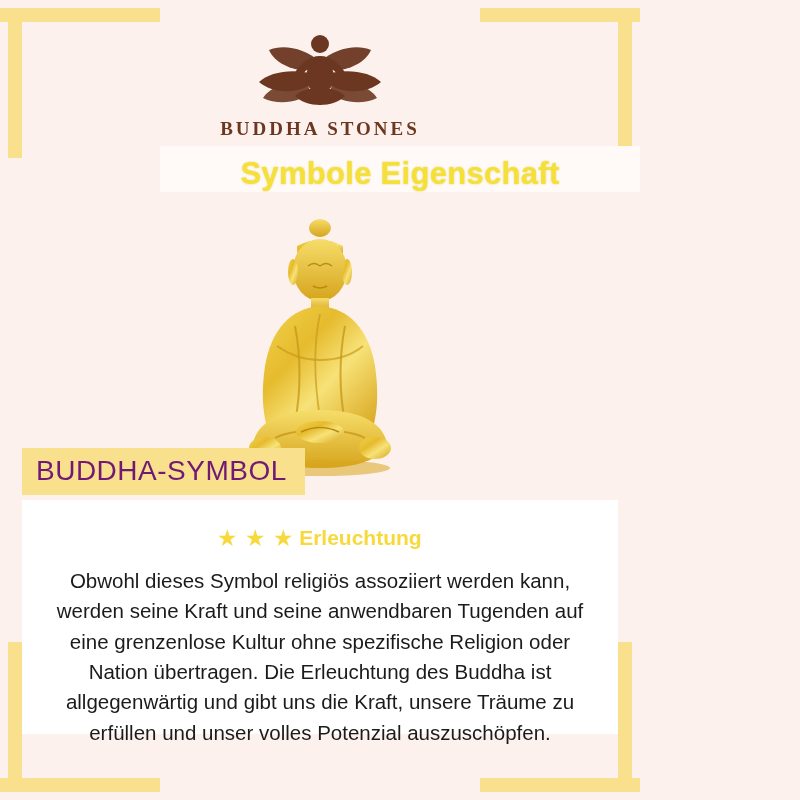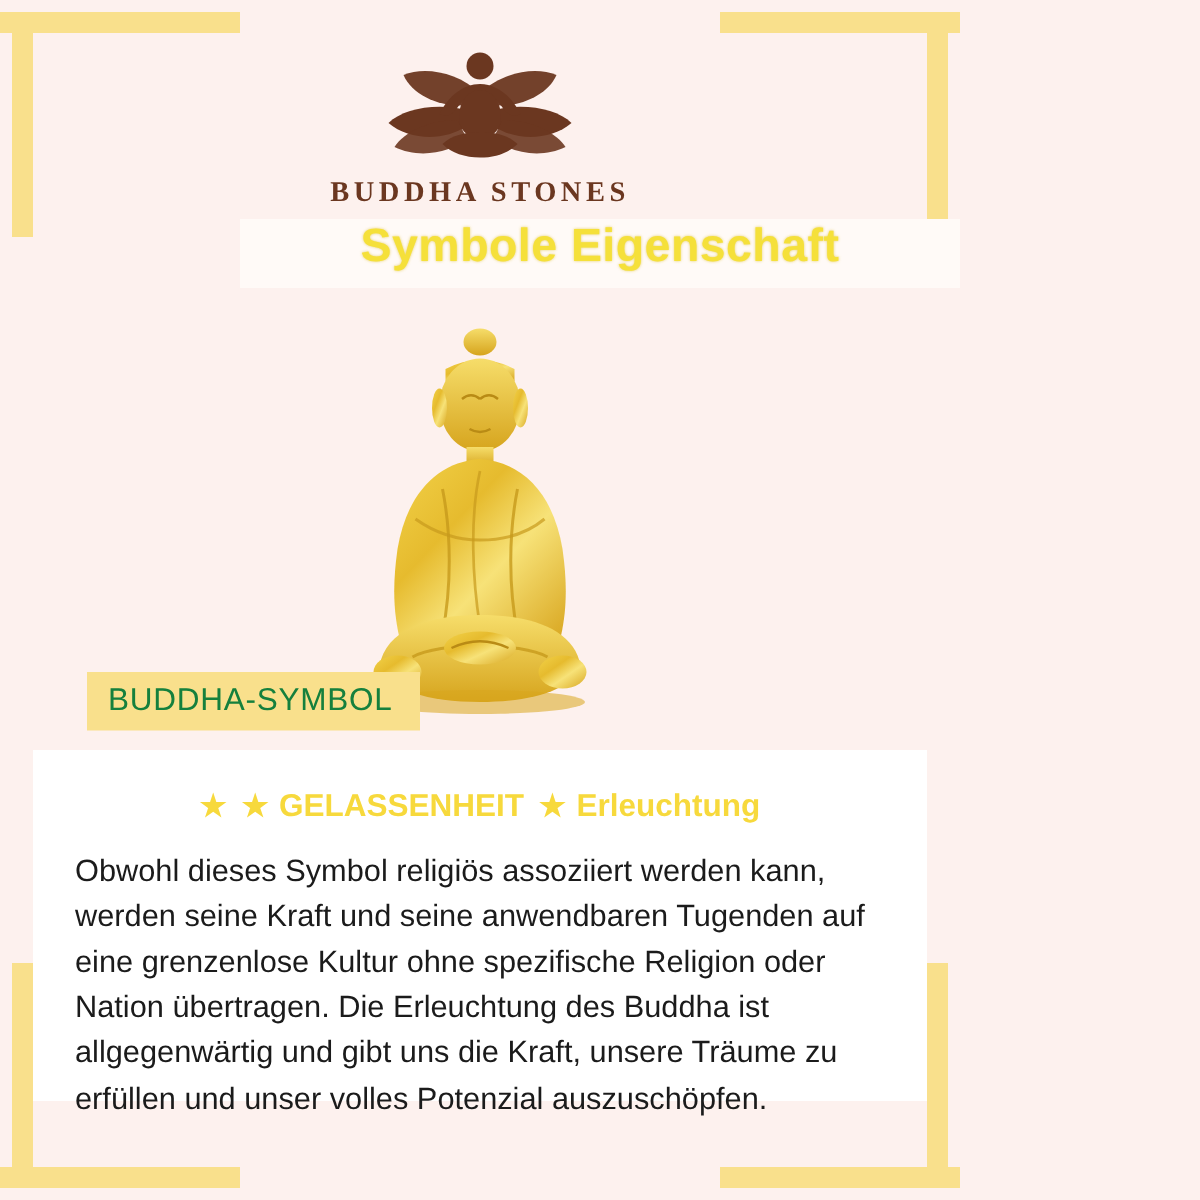--- a/index.html
+++ b/index.html
@@ -62,21 +62,21 @@
 
   
   .title-band {
     position: absolute;
     left: 160px;
     top: 146px;
     width: 480px;
     height: 46px;
     background: #fffaf7;
     display: flex;
-    align-items: flex-start;
+    align-items: flex-end;
     justify-content: center;
   }
   .title-text {
     font-size: 31px;
     font-weight: 700;
     color: #f5e03a;
     text-shadow: 0 0 2px rgba(220,190,40,0.7);
     letter-spacing: 0.3px;
   }
 
@@ -92,24 +92,23 @@
   }
   .buddha-svg { width: 230px; height: 300px; display: block; }
 
   
   .label-ribbon {
     position: absolute;
     left: 22px;
     top: 448px;
     background: #f9e08c;
     padding: 7px 18px 8px 14px;
-    color: #15803d;
-    font-size: 21px;
+    color: #701a75;
+    font-size: 28px;
     letter-spacing: 0.5px;
-    margin-left: 36px;
   }
 
   
   .content-card {
     position: absolute;
     left: 22px;
     right: 22px;
     top: 500px;
     bottom: 66px;
     background: #ffffff;
@@ -136,21 +135,21 @@
   }
   .star {
     color: #f7d93c;
     font-size: 20px;
     line-height: 1;
   }
   .body-text {
     font-size: 20.5px;
     line-height: 1.48;
     color: #1b1b1b;
-    text-align: left;
+    text-align: center;
     margin: 0;
   }
 </style>
 </head>
 <body>
 
 <div class="page">
 
   <div class="edge-top"></div>
 
@@ -242,21 +241,20 @@
 
   <div class="label-ribbon">BUDDHA-SYMBOL</div>
 
   <div class="content-card">
     <div class="virtues">
       <span class="virtue">
         <span class="star">★</span>
       </span>
       <span class="virtue">
         <span class="star">★</span>
-        <span>GELASSENHEIT</span>
       </span>
       <span class="virtue">
         <span class="star">★</span>
         <span>Erleuchtung</span>
       </span>
     </div>
     <p class="body-text">Obwohl dieses Symbol religiös assoziiert werden kann, werden seine Kraft und seine anwendbaren Tugenden auf eine grenzenlose Kultur ohne spezifische Religion oder Nation übertragen. Die Erleuchtung des Buddha ist allgegenwärtig und gibt uns die Kraft, unsere Träume zu erfüllen und unser volles Potenzial auszuschöpfen.</p>
   </div>
 
 </div>

